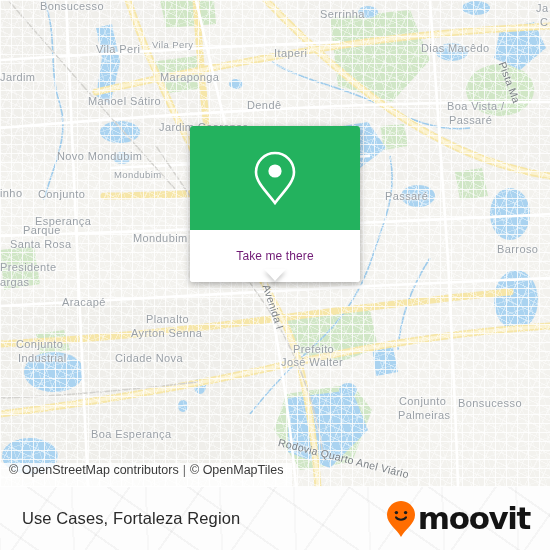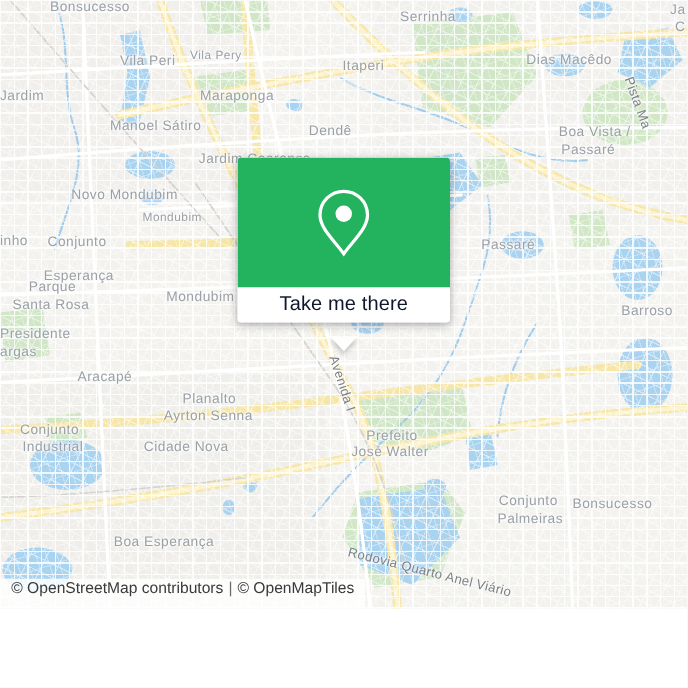--- a/index.html
+++ b/index.html
@@ -52,22 +52,22 @@
   
   #popup{position:absolute;left:190px;top:126px;width:170px;}
   .popup-card{
     width:170px;border-radius:3px;overflow:hidden;
     box-shadow:0 2px 7px rgba(0,0,0,.32);background:#fff;
   }
   .popup-img{
     height:104px;display:flex;align-items:center;justify-content:center;
   }
   .popup-btn{
-    height:28px;display:flex;align-items:center;justify-content:center;
-    background:#fff;color:#0f172a;font-size:16px;letter-spacing:.1px;
+    height:52px;display:flex;align-items:center;justify-content:center;
+    background:#fff;color:#701a75;font-size:12px;letter-spacing:.1px;
   }
   .popup-tail{
     position:absolute;left:50%;top:143px;margin-left:-11px;
     width:0;height:0;border-left:11px solid transparent;
     border-right:11px solid transparent;border-top:12px solid #fff;
     filter:drop-shadow(0 3px 2px rgba(0,0,0,.20));
   }
 
   
   #attrib{
@@ -256,14 +256,27 @@
       <div class="popup-tail"></div>
     </div>
 
     <div id="attrib">
       <span>© OpenStreetMap contributors</span>
       <span class="sep">|</span>
       <span>© OpenMapTiles</span>
     </div>
   </div>
 
+  <div id="footer">
+    <div class="wm"></div>
+    <div id="footer-title">Use Cases, Fortaleza Region</div>
+    <div id="brand">
+      <svg width="30" height="38" viewBox="0 0 30 38">
+        <path d="M15 1 C7.3 1 1 7.3 1 15 C1 24 11 29 15 37 C19 29 29 24 29 15 C29 7.3 22.7 1 15 1 Z" fill="#ff6d00"></path>
+        <circle cx="10.4" cy="12.6" r="1.7" fill="#1b1b1b"></circle>
+        <circle cx="19.6" cy="12.6" r="1.7" fill="#1b1b1b"></circle>
+        <path d="M10 17.4 C12 20.4 18 20.4 20 17.4" stroke="#1b1b1b" stroke-width="2" fill="none" stroke-linecap="round"></path>
+      </svg>
+      <span class="wordmark">moovit</span>
+    </div>
+  </div>
 
 </div>
 
 </body></html>

